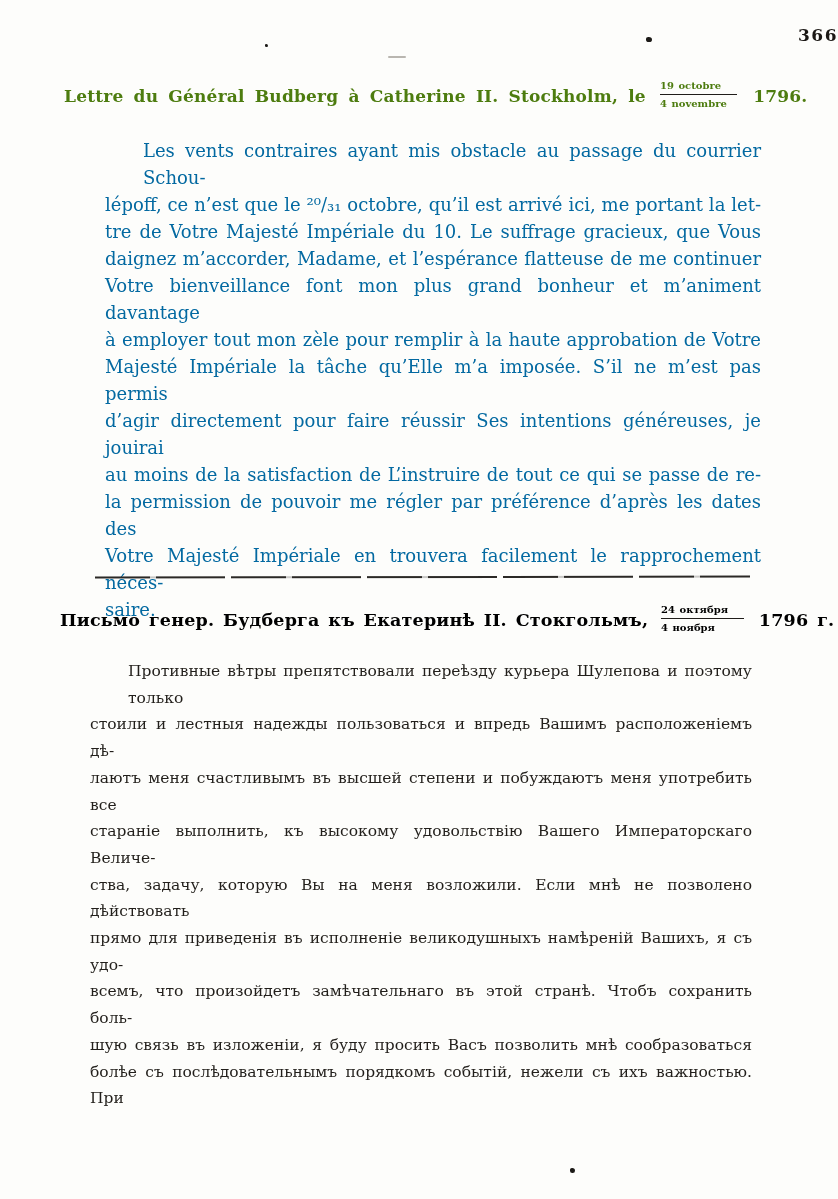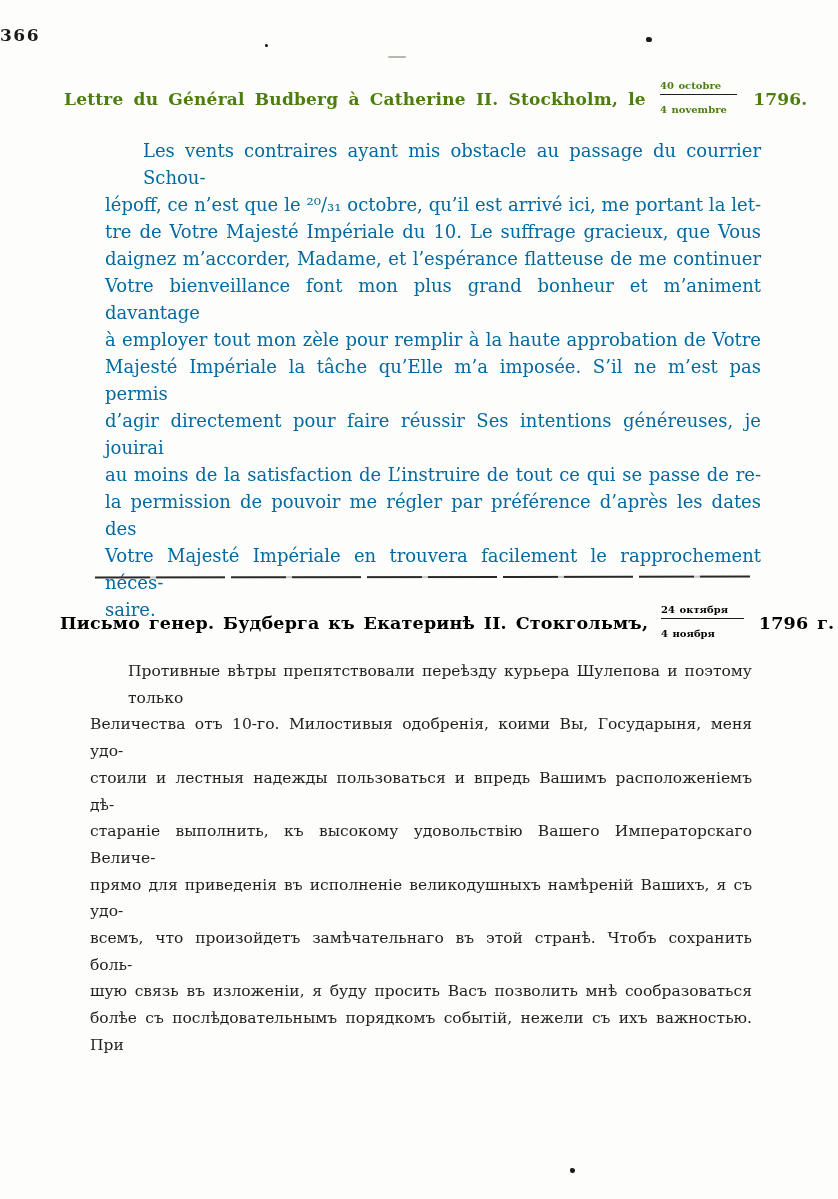--- a/index.html
+++ b/index.html
@@ -7,42 +7,42 @@
     width:838px;height:1199px;
     background:#fdfdfb;
     font-family:"DejaVu Serif", serif;
     color:#1e1b18;
     position:relative;
     overflow:hidden;
   }
   .page{position:absolute;inset:0;}
   .page-number{
     position:absolute;top:25px;left:0;right:0;
-    text-align:left;font-weight:bold;font-size:17px;letter-spacing:1.5px;
+    text-align:right;font-weight:bold;font-size:17px;letter-spacing:1.5px;
     color:#1b1815;
   }
   .heading-fr{
     position:absolute;top:80px;left:64px;right:60px;
     text-align:center;font-weight:bold;font-size:17px;
     letter-spacing:.2px;word-spacing:4px;color:#4d7c0f;
     white-space:nowrap;
   }
   .heading-ru{
     position:absolute;top:604px;left:60px;right:60px;
     text-align:center;font-weight:bold;font-size:17.5px;
     letter-spacing:.2px;word-spacing:2.5px;color:#000000;
     white-space:nowrap;
   }
   .frac{
     display:inline-block;vertical-align:middle;
     font-size:10px;line-height:1.25;font-weight:bold;
     text-align:left;margin:0 6px 4px 4px;word-spacing:1px;letter-spacing:0;
   }
   .frac .top{display:block;border-bottom:1.5px solid #201d1a;padding:0 16px 1px 0;}
-  .frac .bot{display:block;padding-top:9px;}
+  .frac .bot{display:block;padding-top:3px;}
   .body-fr{
     position:absolute;top:137px;left:94px;width:656px;
     font-size:18px;line-height:27px;color:#0369a1;margin-left:11px;
   }
   .body-ru{
     position:absolute;top:658px;left:90px;width:662px;
     font-size:15.5px;line-height:26.7px;color:#221f1b;
     word-spacing:1px;
   }
   .paragraph{margin:0;}
@@ -75,21 +75,21 @@
   <div class="page-number">366</div>
 
   <span class="speck s1"></span>
   <span class="speck s2"></span>
   <span class="speck s3"></span>
   <span class="smudge"></span>
 
   <div class="heading-fr">
     <span>Lettre du Général Budberg à Catherine II. Stockholm, le</span>
     <span class="frac">
-      <span class="top">40 octobre</span>
+      <span class="top">19 octobre</span>
       <span class="bot">4 novembre</span>
     </span>
     <span>1796.</span>
   </div>
 
   <div class="body-fr">
       <div class="paragraph">
         <div class="line indent">Les vents contraires ayant mis obstacle au passage du courrier Schou-</div>
         <div class="line">lépoff, ce n’est que le ²⁰/₃₁ octobre, qu’il est arrivé ici, me portant la let-</div>
         <div class="line">tre de Votre Majesté Impériale du 10. Le suffrage gracieux, que Vous</div>
@@ -112,23 +112,24 @@
     <span class="frac">
       <span class="top">24 октября</span>
       <span class="bot">4 ноября</span>
     </span>
     <span>1796 г.</span>
   </div>
 
   <div class="body-ru">
       <div class="paragraph">
         <div class="line indent">Противные вѣтры препятствовали переѣзду курьера Шулепова и поэтому только</div>
-        <div class="line">Величества отъ 10-го. Милостивыя одобренія, коими Вы, Государыня, меня удо-</div>
         <div class="line">стоили и лестныя надежды пользоваться и впредь Вашимъ расположеніемъ дѣ-</div>
+        <div class="line">лаютъ меня счастливымъ въ высшей степени и побуждаютъ меня употребить все</div>
         <div class="line">стараніе выполнить, къ высокому удовольствію Вашего Императорскаго Величе-</div>
+        <div class="line">ства, задачу, которую Вы на меня возложили. Если мнѣ не позволено дѣйствовать</div>
         <div class="line">прямо для приведенія въ исполненіе великодушныхъ намѣреній Вашихъ, я съ удо-</div>
         <div class="line">всемъ, что произойдетъ замѣчательнаго въ этой странѣ. Чтобъ сохранить боль-</div>
         <div class="line">шую связь въ изложеніи, я буду просить Васъ позволить мнѣ сообразоваться</div>
         <div class="line">болѣе съ послѣдовательнымъ порядкомъ событій, нежели съ ихъ важностью. При</div>
       </div>
     </div>
 
 </div>
 
 </body></html>

